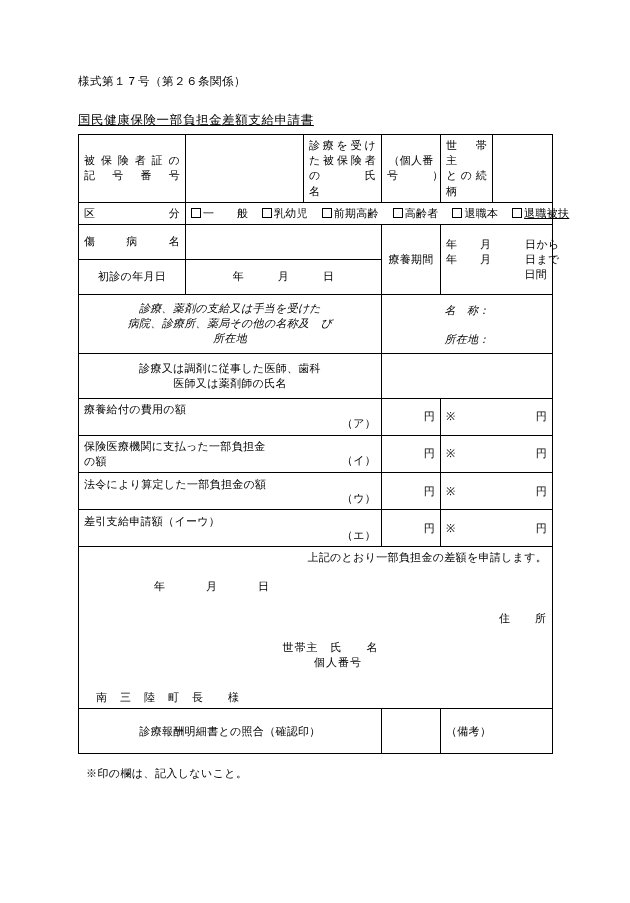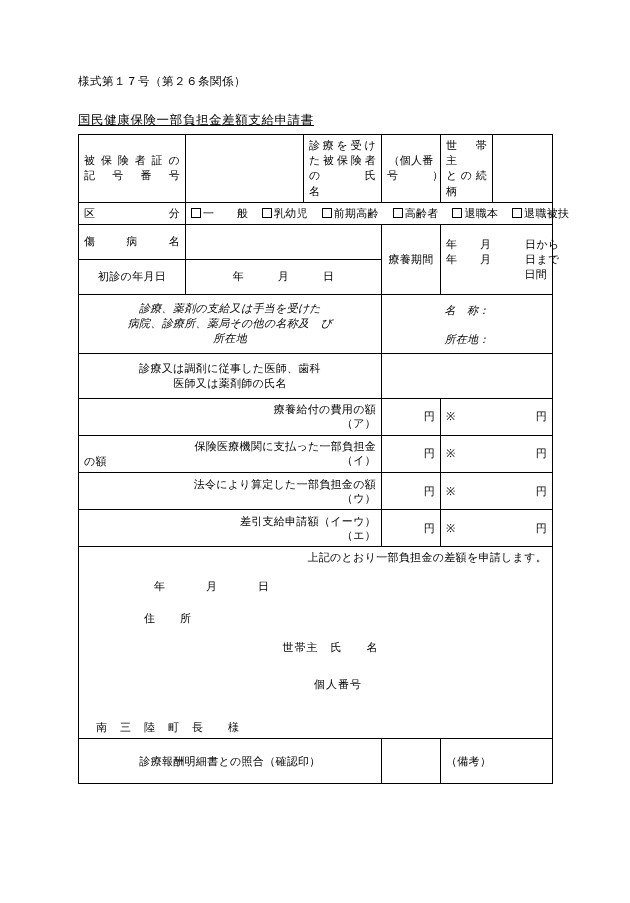--- a/index.html
+++ b/index.html
@@ -70,21 +70,21 @@
   }
   .tight {
     line-height: 1.32;
   }
   .yen-row-label {
     position: relative;
     height: 30px;
   }
   .yen-row-label .main {
     display: block;
-    text-align: right;
+    text-align: left;
   }
   .yen-row-label .mark {
     display: block;
     text-align: right;
     margin-top: -1px;
   }
   .amount-cell {
     text-align: right;
     vertical-align: bottom;
     padding-bottom: 4px;
@@ -109,21 +109,21 @@
     height: 8px;
     border: 1px solid #000;
     margin-right: 2px;
     vertical-align: -1px;
   }
   .cb .opt {
     display: inline-block;
     margin-right: 10px;
     white-space: nowrap;
   }
-  .cb .opt:last-child { margin-right: 16px; }
+  .cb .opt:last-child { margin-right: 16px; text-decoration: underline; }
   .period-lines {
     text-align: right;
     line-height: 1.45;
     padding-right: 10px;
   }
   .period-lines div { white-space: nowrap; }
   .facility-lines div {
     margin: 2px 0 0 0;
   }
   .facility-lines div.second {
@@ -138,32 +138,32 @@
     text-align: right;
   }
   .decl .line2 {
     margin-left: 70px;
     margin-bottom: 16px;
     letter-spacing: 2px;
   }
   .decl .line3 {
     margin-left: 0;
     margin-bottom: 14px;
-    text-align: left;
+    text-align: right;
     padding-left: 60px;
     letter-spacing: 1px;
   }
   .decl .line4 {
-    margin-bottom: 22px;
+    margin-bottom: 0;
     text-align: center;
     padding-left: 30px;
     letter-spacing: 1px;
   }
   .decl .line5 {
-    margin-bottom: 28px;
+    margin-bottom: 20px;
     text-align: center;
     padding-left: 45px;
     letter-spacing: 1px;
   }
   .decl .line6 {
     margin-left: 12px;
     letter-spacing: 1px;
   }
   .footnote {
     position: absolute;
@@ -349,14 +349,15 @@
       <td colspan="4" class="confirm-label" style="height:38px">診療報酬明細書との照合（確認印）</td>
       <td colspan="2"></td>
       <td colspan="2" class="lbl-left note-head">
         <div>（備考）</div>
         <div></div>
       </td>
     </tr>
   </tbody>
     </table>
 
+  <div class="footnote">※印の欄は、記入しないこと。</div>
 
 </div>
 
 </body></html>

